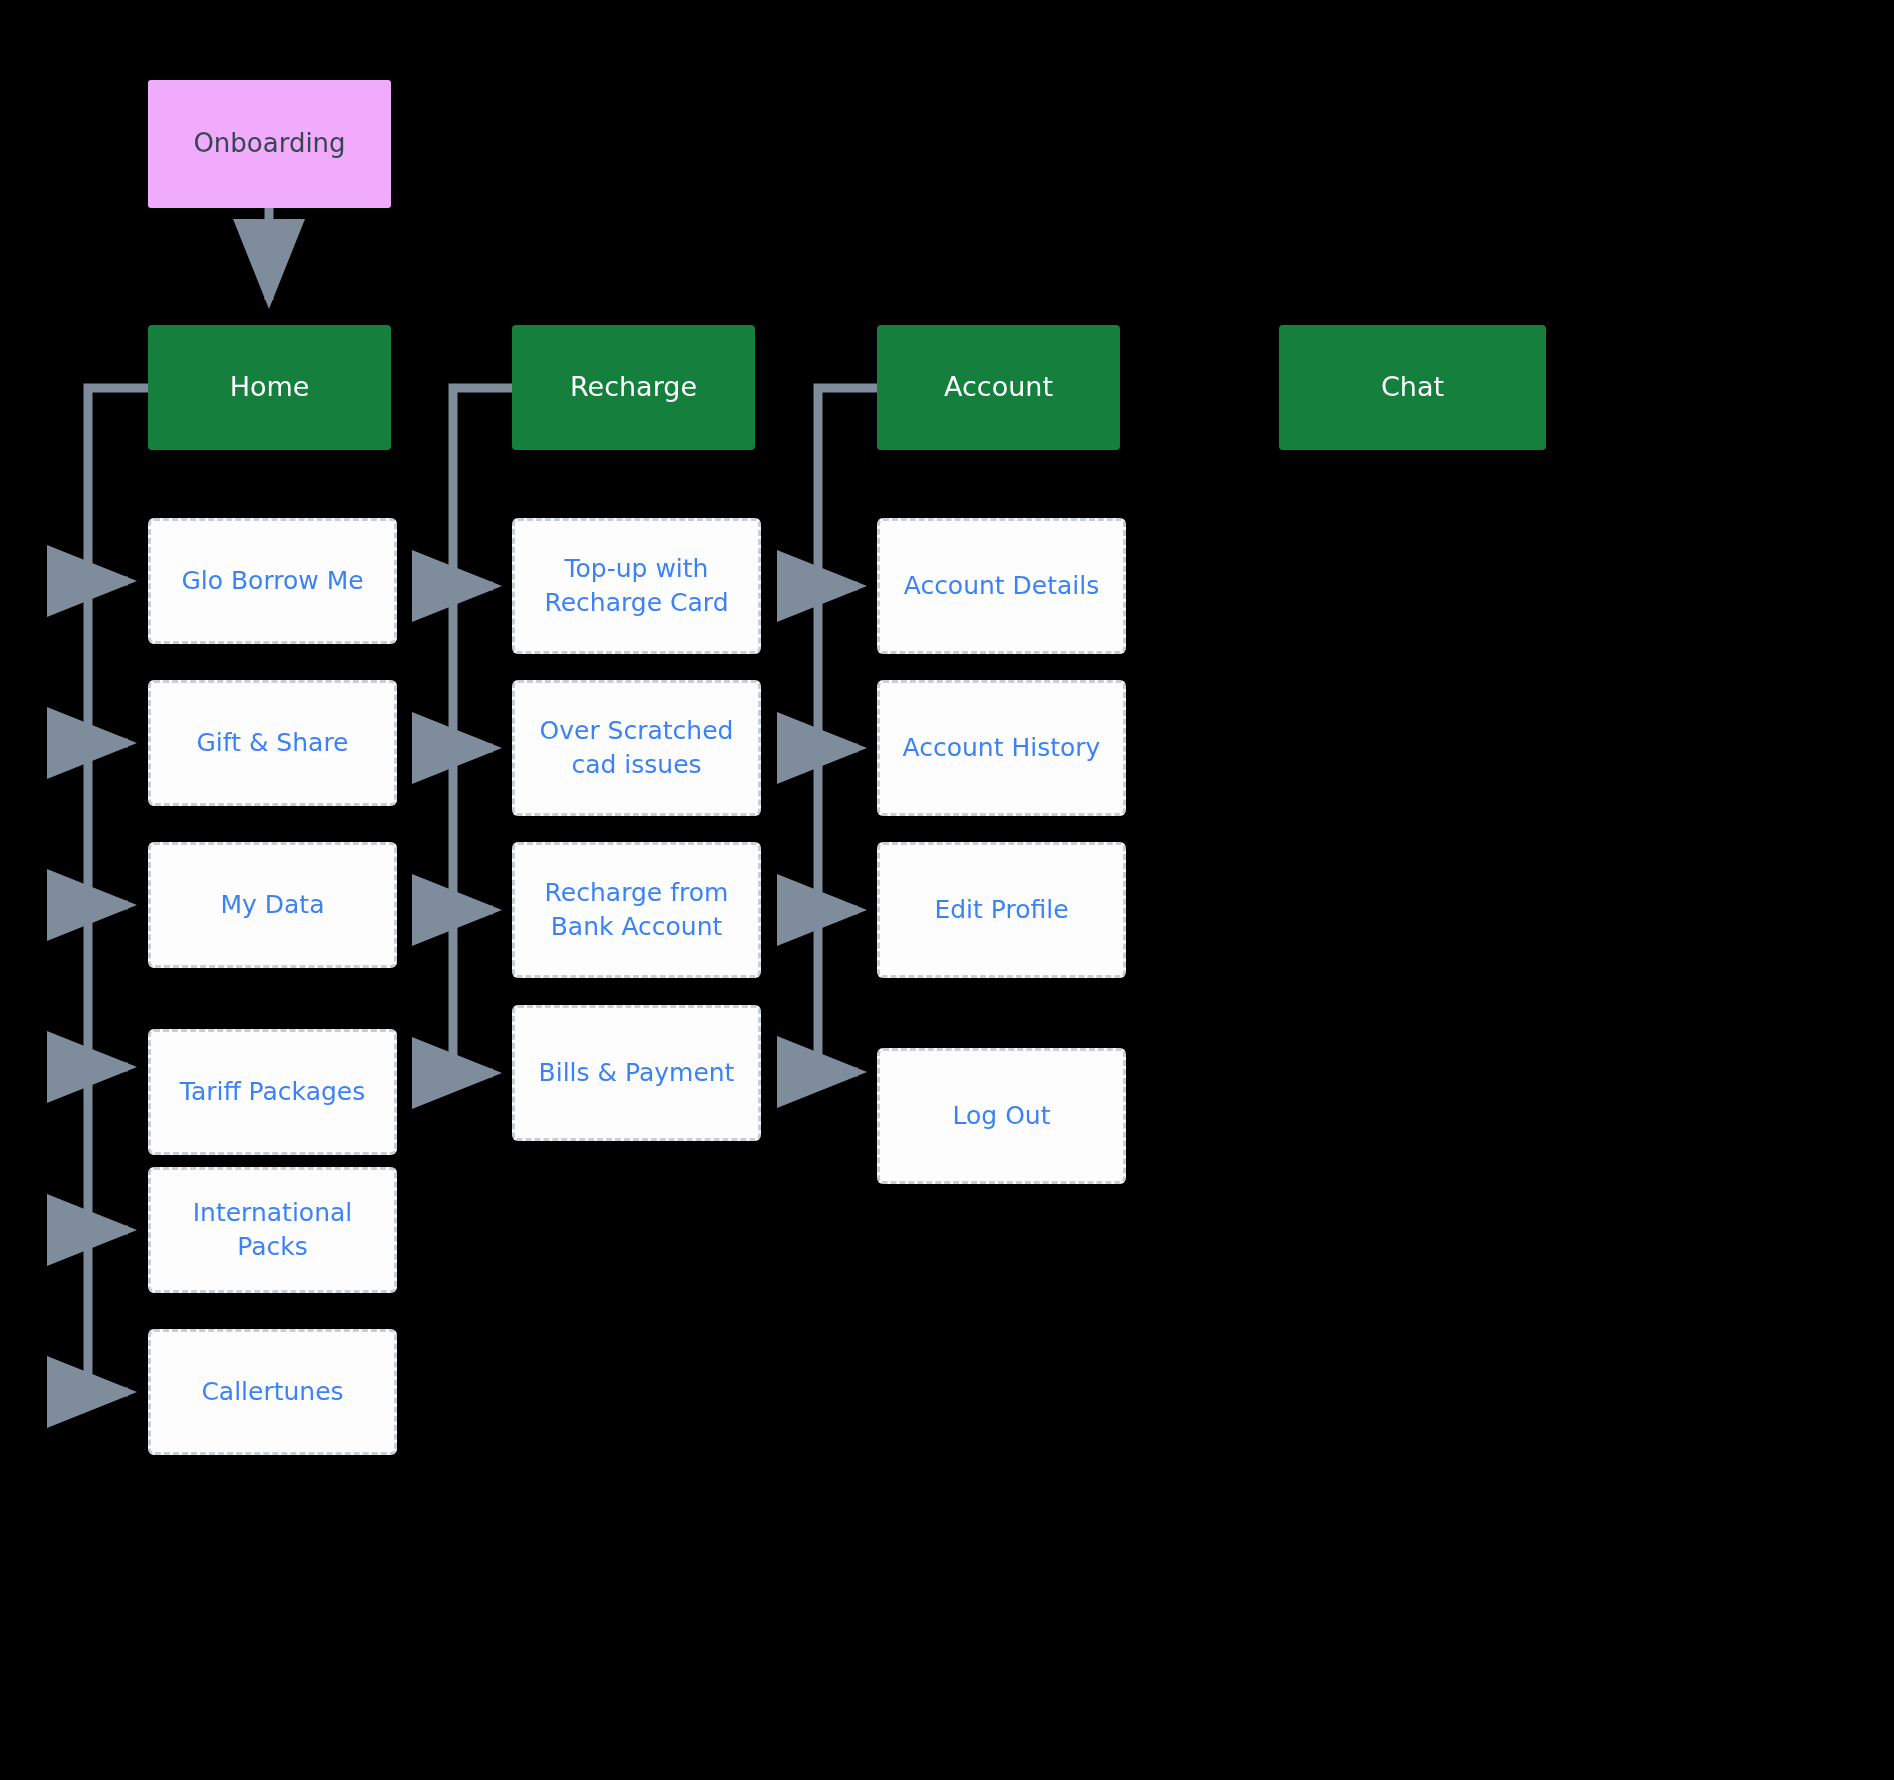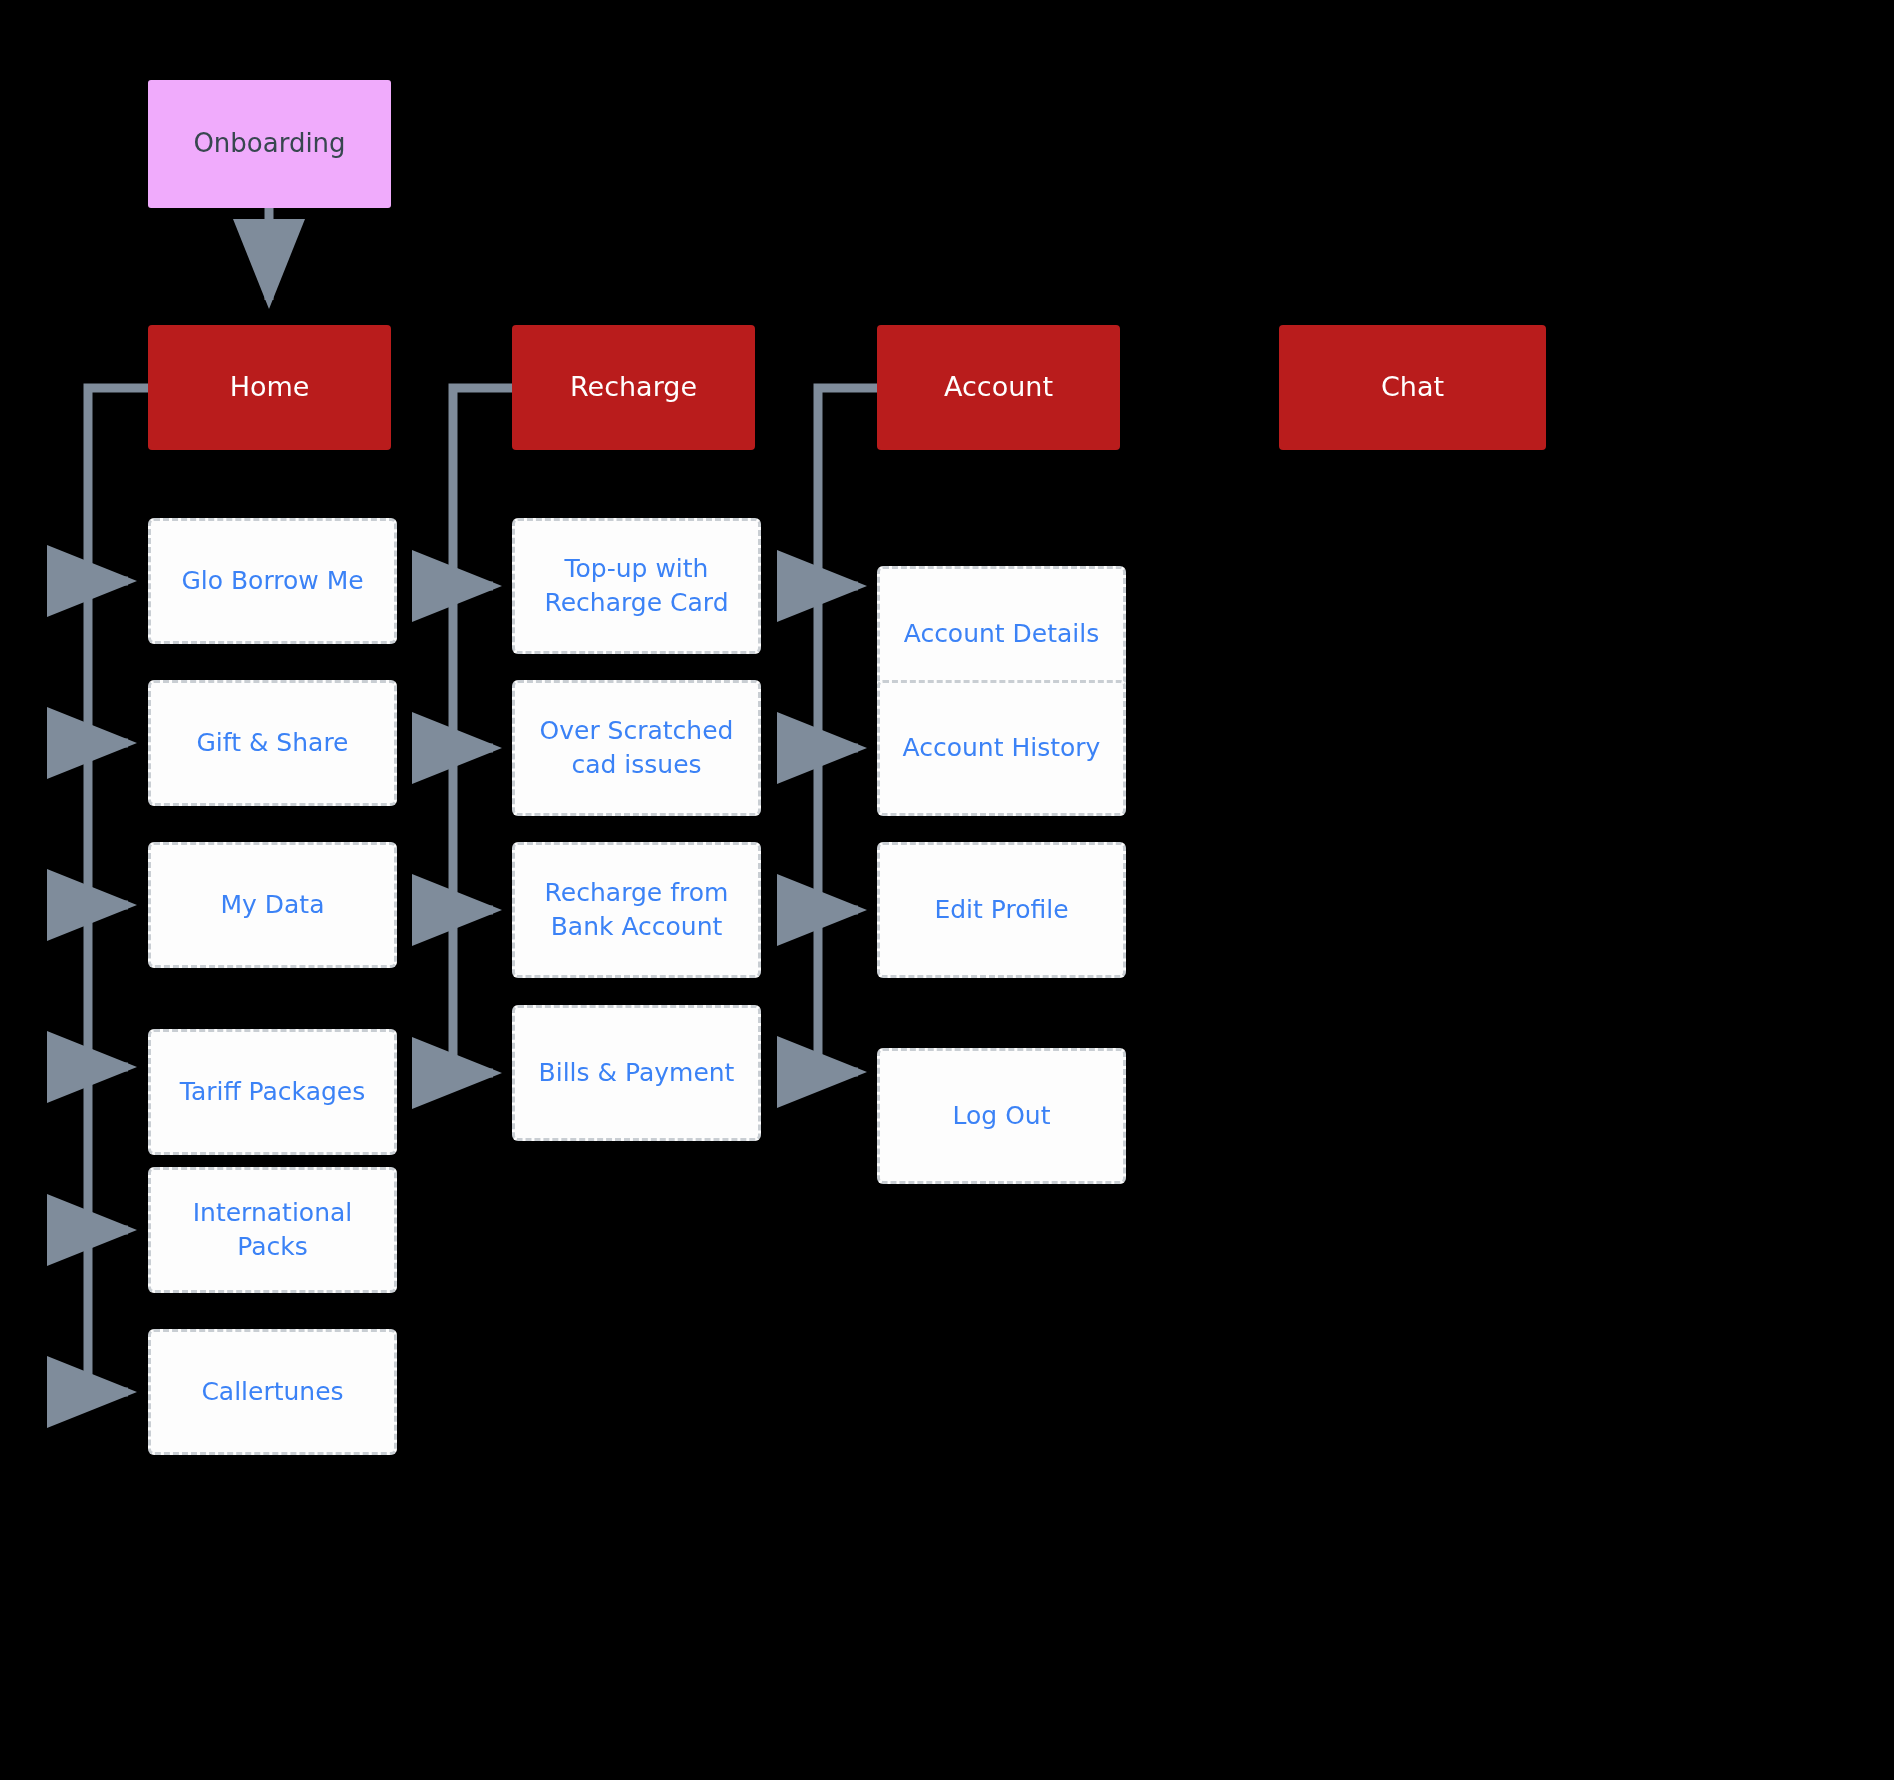--- a/index.html
+++ b/index.html
@@ -11,21 +11,21 @@
   #canvas{position:absolute;left:0;top:0;width:1894px;height:1780px;}
 
   .node{position:absolute;box-sizing:border-box;display:flex;align-items:center;
         justify-content:center;text-align:center;line-height:1.35;}
 
   .node-root{
     background:#f0abfc;color:#37474f;border-radius:3px;
     font-size:26px;font-weight:400;
   }
   .node-primary{
-    background:#b91c1c;color:#ffffff;border-radius:4px;
+    background:#15803d;color:#ffffff;border-radius:4px;
     font-size:27px;font-weight:400;
   }
   .node-child{
     background:#fdfdfd;color:#3b82f6;border:3px dashed #c9ced3;border-radius:6px;
     font-size:25px;font-weight:400;padding:0 14px;
   }
   .node-child .lbl{display:block;}
 
   svg.links{position:absolute;left:0;top:0;width:1894px;height:1780px;
             pointer-events:none;overflow:visible;}
@@ -113,21 +113,21 @@
   <div class="node node-child" style="left:512px;top:842px;width:249px;height:136px;">
     <span class="lbl">Recharge from Bank Account</span>
   </div>
   <div class="node node-child" style="left:512px;top:1005px;width:249px;height:136px;">
     <span class="lbl">Bills &amp; Payment</span>
   </div>
 
   <div class="node node-primary" style="left:877px;top:325px;width:243px;height:125px;">
     <span class="lbl">Account</span>
   </div>
-  <div class="node node-child" style="left:877px;top:518px;width:249px;height:136px;margin-top:48px;">
+  <div class="node node-child" style="left:877px;top:518px;width:249px;height:136px;">
     <span class="lbl">Account Details</span>
   </div>
   <div class="node node-child" style="left:877px;top:680px;width:249px;height:136px;">
     <span class="lbl">Account History</span>
   </div>
   <div class="node node-child" style="left:877px;top:842px;width:249px;height:136px;">
     <span class="lbl">Edit Profile</span>
   </div>
   <div class="node node-child" style="left:877px;top:1048px;width:249px;height:136px;">
     <span class="lbl">Log Out</span>

